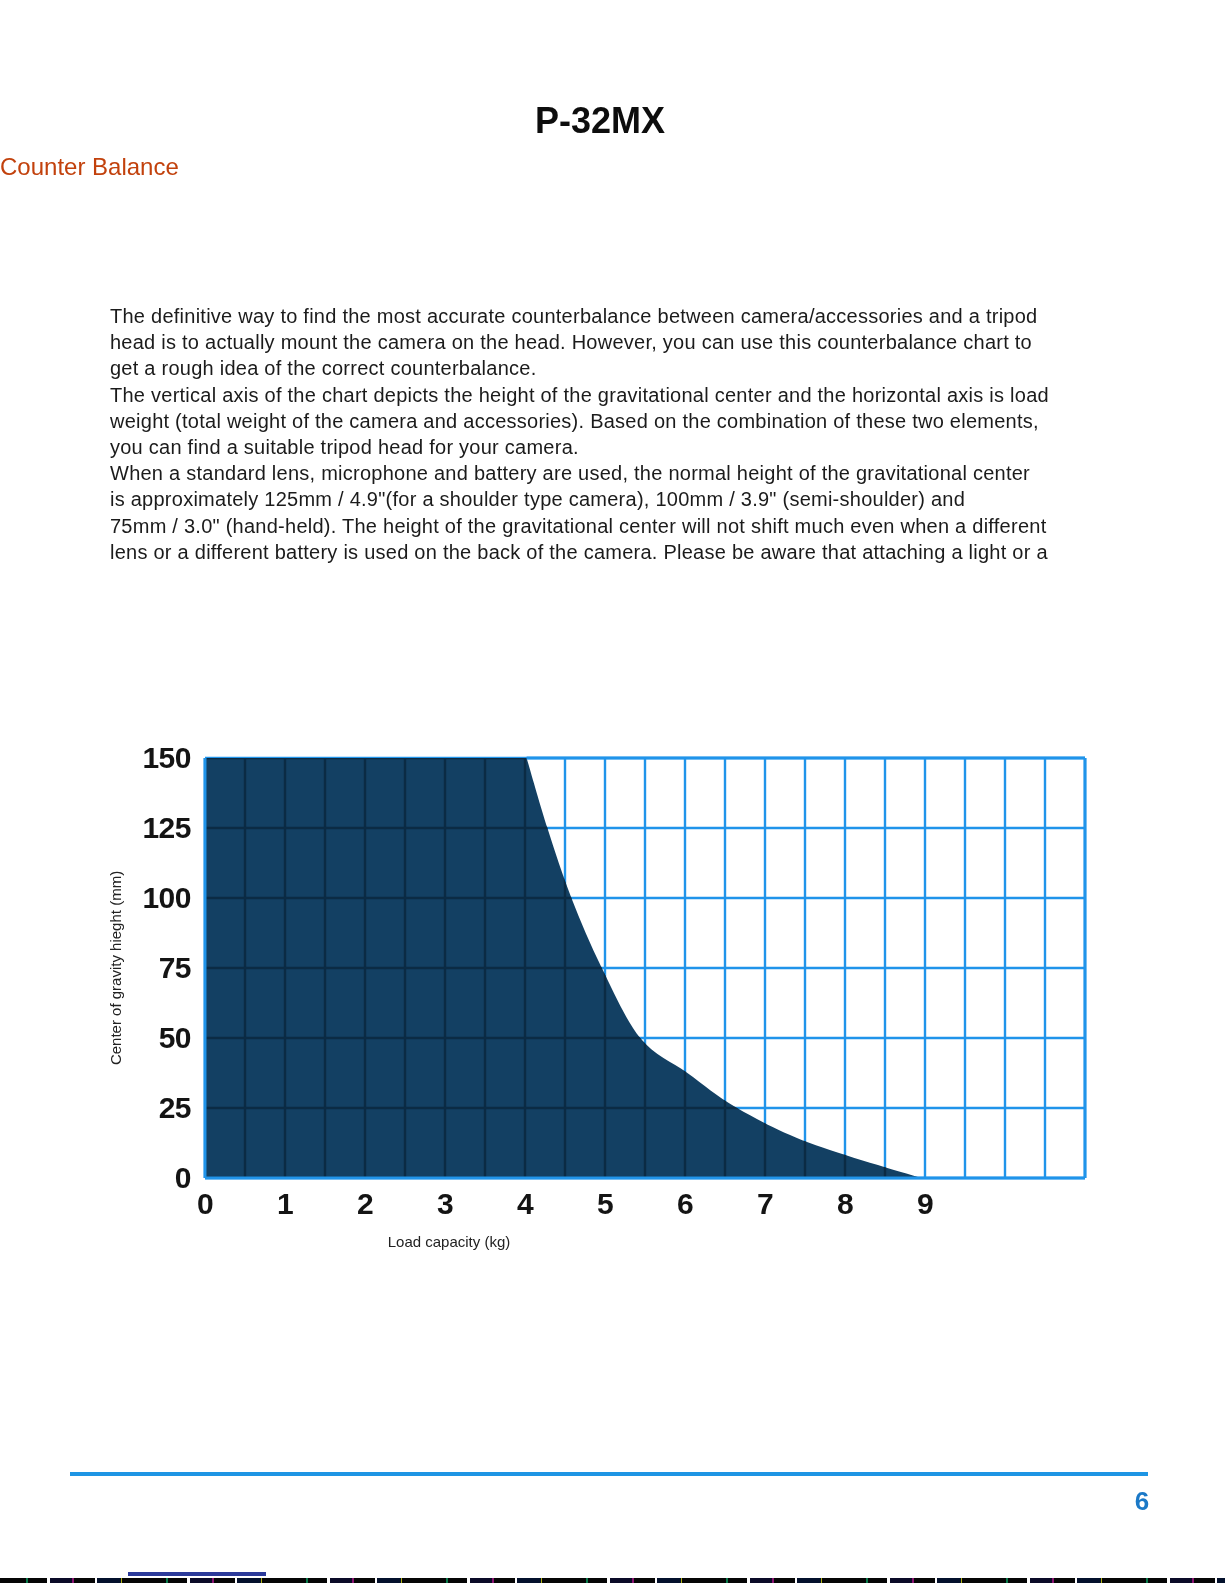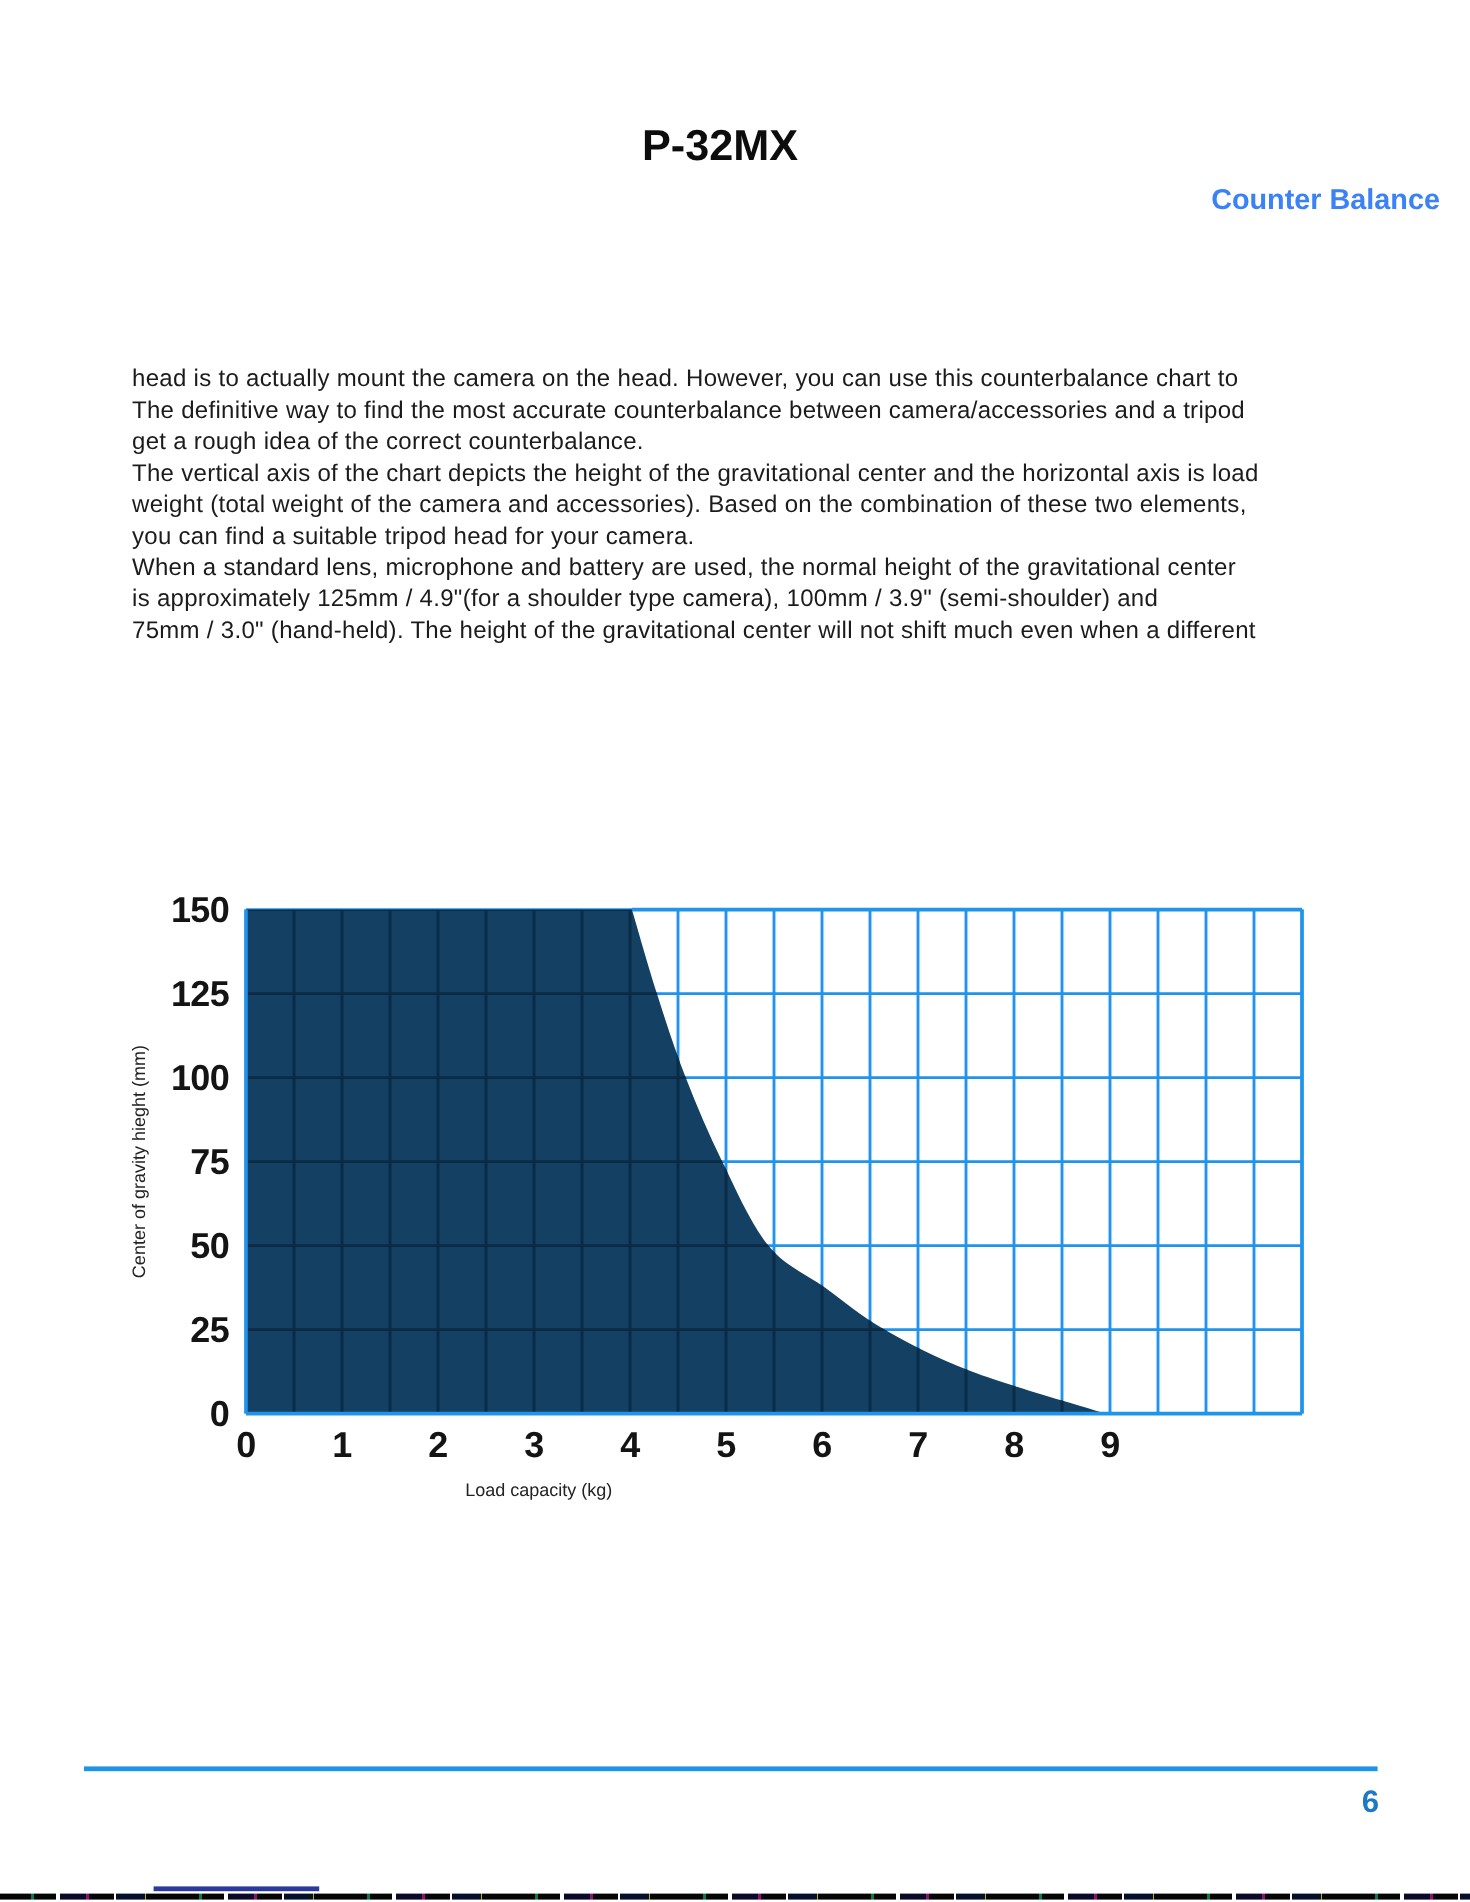--- a/index.html
+++ b/index.html
@@ -1,22 +1,22 @@
 <!DOCTYPE html>
 <html><head>
 <meta charset="utf-8">
 <style>
   html,body{margin:0;padding:0;background:#fff;}
   body{width:1225px;height:1585px;overflow:hidden;position:relative;
        font-family:"Liberation Sans", sans-serif;color:#161616;}
   .abs{position:absolute;}
   .page-title{left:0;top:100px;width:1200px;text-align:center;
               font-size:36px;font-weight:bold;letter-spacing:0px;color:#0d0d0d;}
-  .page-subtitle{left:0;top:153px;width:1200px;text-align:right;
-                 font-size:24px;font-weight:bold;color:#3b82f6;}
+  .page-subtitle{left:0;top:153px;width:1200px;text-align:left;
+                 font-size:24px;font-weight:normal;color:#c2410c;}
   .body-text{left:110px;top:303px;font-size:20px;line-height:26.2px;
              letter-spacing:0.25px;color:#1b1b1b;}
   .body-text div{white-space:nowrap;}
   .chart-wrap{left:95px;top:745px;width:1040px;height:530px;}
   svg text{font-family:"Liberation Sans", sans-serif;fill:#141414;}
   .tick{font-size:30px;font-weight:bold;letter-spacing:-0.5px;}
   .axis-title{font-size:15px;font-weight:normal;fill:#222;}
   .footer-rule{left:70px;top:1472px;width:1078px;height:4px;background:#1e95e4;}
   .page-number{left:1100px;top:1486px;width:84px;text-align:center;
                font-size:26px;font-weight:bold;color:#1b79c7;}
@@ -27,29 +27,30 @@
       #0a0a28 50px 72px, #8a1470 72px 74px, #050505 74px 95px, #ffffff 95px 97px,
       #03102c 97px 121px, #b0b010 121px 122px, #050505 122px 140px);}
 </style>
 </head>
 <body>
 
 <div class="abs page-title">P-32MX</div>
 <div class="abs page-subtitle">Counter Balance</div>
 
 <div class="abs body-text">
+  <div>The definitive way to find the most accurate counterbalance between camera/accessories and a tripod</div>
   <div>head is to actually mount the camera on the head. However, you can use this counterbalance chart to</div>
-  <div>The definitive way to find the most accurate counterbalance between camera/accessories and a tripod</div>
   <div>get a rough idea of the correct counterbalance.</div>
   <div>The vertical axis of the chart depicts the height of the gravitational center and the horizontal axis is load</div>
   <div>weight (total weight of the camera and accessories). Based on the combination of these two elements,</div>
   <div>you can find a suitable tripod head for your camera.</div>
   <div>When a standard lens, microphone and battery are used, the normal height of the gravitational center</div>
   <div>is approximately 125mm / 4.9"(for a shoulder type camera), 100mm / 3.9" (semi-shoulder) and</div>
   <div>75mm / 3.0" (hand-held). The height of the gravitational center will not shift much even when a different</div>
+  <div>lens or a different battery is used on the back of the camera. Please be aware that attaching a light or a</div>
 </div>
 
 <div class="abs chart-wrap">
   <svg width="1040" height="530" viewBox="0 0 1040 530">
     <g id="chart-gen">
         <g>
           <line x1="110" y1="13" x2="110" y2="433" stroke="#2094ea" stroke-width="2.4"></line>
           <line x1="150" y1="13" x2="150" y2="433" stroke="#2094ea" stroke-width="2.4"></line>
           <line x1="190" y1="13" x2="190" y2="433" stroke="#2094ea" stroke-width="2.4"></line>
           <line x1="230" y1="13" x2="230" y2="433" stroke="#2094ea" stroke-width="2.4"></line>

